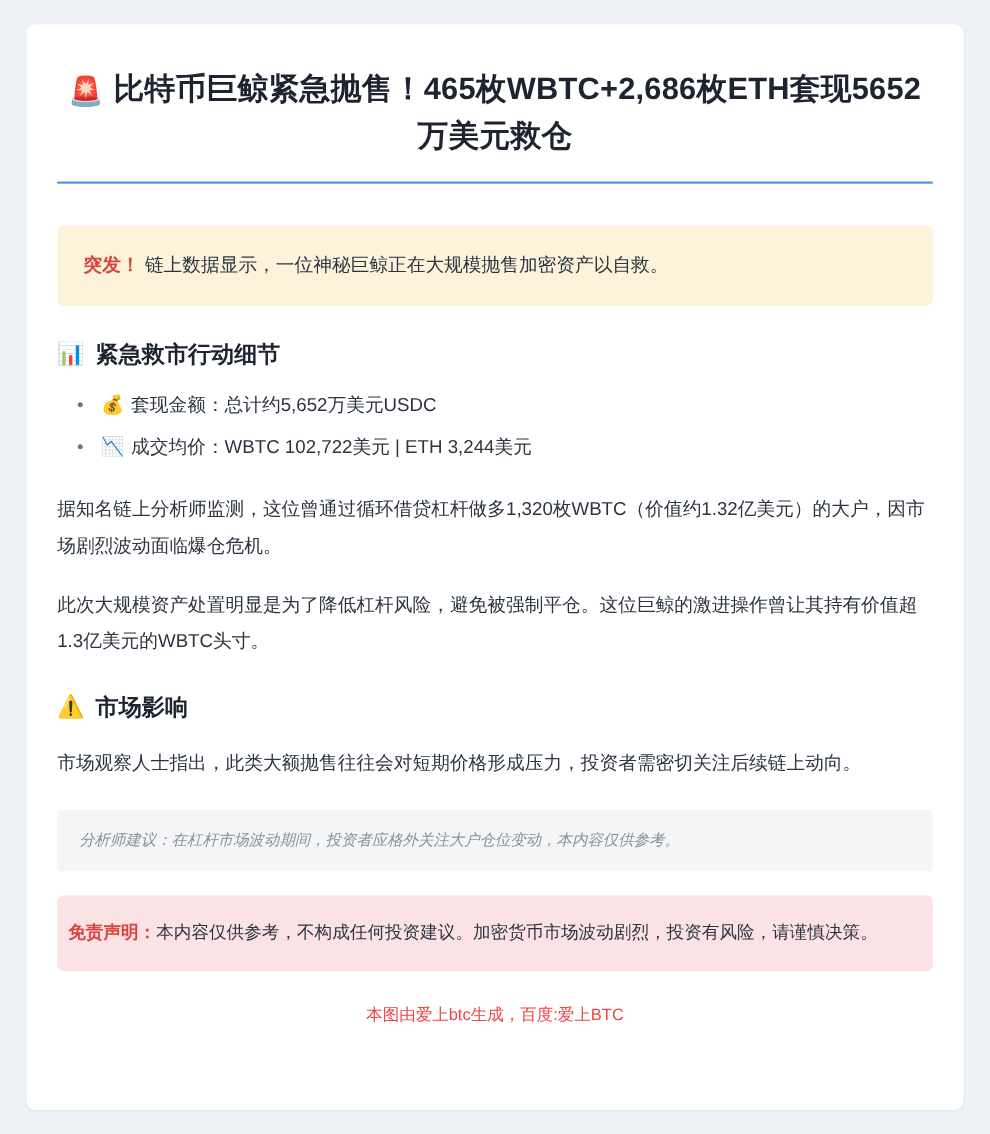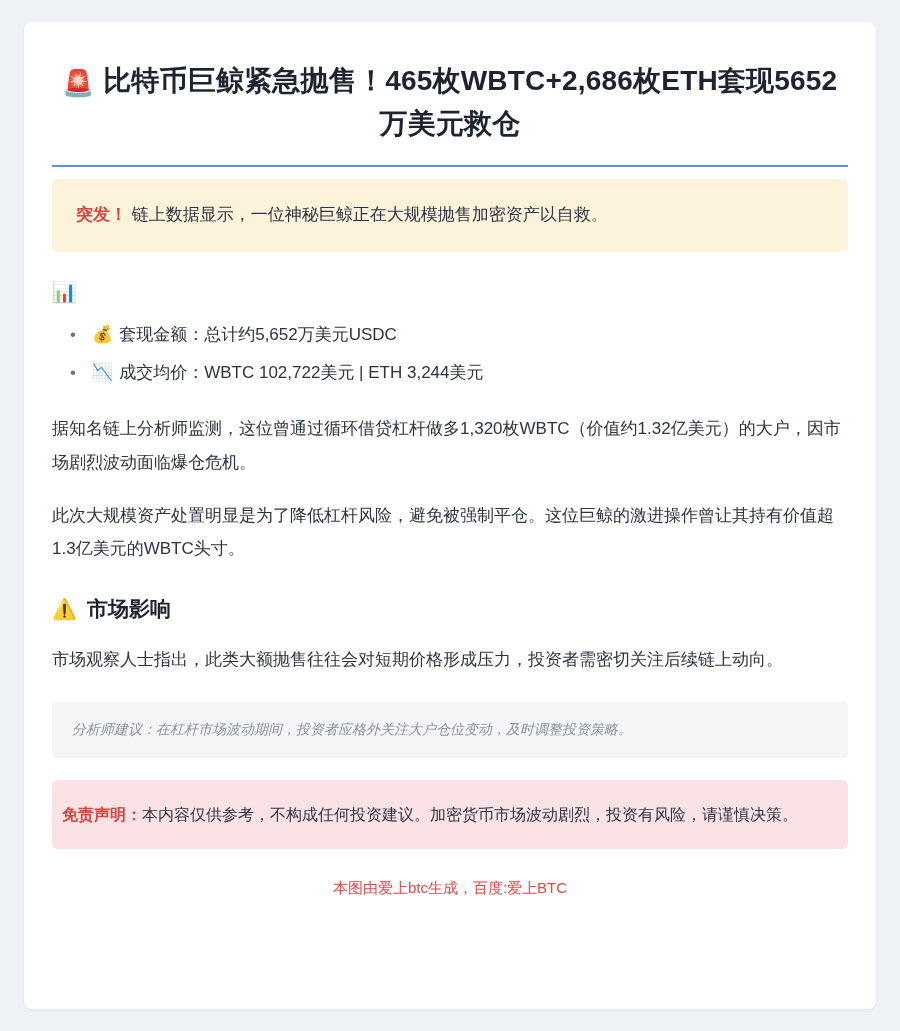--- a/index.html
+++ b/index.html
@@ -46,21 +46,21 @@
   }
   .title-rule {
     margin: 20px 0 0 0;
     height: 2px;
     background: #5b8def;
     border: 0;
   }
 
   
   .alert {
-    margin-top: 12px;
+    margin-top: 38px;
     background: #fdf3da;
     border-radius: 6px;
     padding: 22px 24px;
     font-size: 17px;
     line-height: 1.7;
     color: #2c3441;
   }
   .alert .lead {
     color: #d9443f;
     font-weight: bold;
@@ -161,20 +161,21 @@
       <span>比特币巨鲸紧急抛售！465枚WBTC+2,686枚ETH套现5652万美元救仓</span>
     </h1>
     <hr class="title-rule">
 
     <div class="alert">
       <span class="lead">突发！</span><span> 链上数据显示，一位神秘巨鲸正在大规模抛售加密资产以自救。</span>
     </div>
 
     <div class="section-head">
       <span class="ico">📊</span>
+      <span>紧急救市行动细节</span>
     </div>
 
     <ul class="facts">
       <li>
         <span class="emoji">💰</span><span>套现金额：总计约5,652万美元USDC</span>
       </li>
       <li>
         <span class="emoji">📉</span><span>成交均价：WBTC 102,722美元 | ETH 3,244美元</span>
       </li>
     </ul>
@@ -182,21 +183,21 @@
     <p class="body">据知名链上分析师监测，这位曾通过循环借贷杠杆做多1,320枚WBTC（价值约1.32亿美元）的大户，因市场剧烈波动面临爆仓危机。</p>
     <p class="body">此次大规模资产处置明显是为了降低杠杆风险，避免被强制平仓。这位巨鲸的激进操作曾让其持有价值超1.3亿美元的WBTC头寸。</p>
 
     <div class="section-head">
       <span class="ico">⚠️</span>
       <span>市场影响</span>
     </div>
 
     <p class="body">市场观察人士指出，此类大额抛售往往会对短期价格形成压力，投资者需密切关注后续链上动向。</p>
 
-    <div class="advice">分析师建议：在杠杆市场波动期间，投资者应格外关注大户仓位变动，及时调整投资策略。</div>
+    <div class="advice">分析师建议：在杠杆市场波动期间，投资者应格外关注大户仓位变动，本内容仅供参考。</div>
 
     <div class="disclaimer">
       <span class="lead">免责声明：</span><span>本内容仅供参考，不构成任何投资建议。加密货币市场波动剧烈，投资有风险，请谨慎决策。</span>
     </div>
 
     <div class="footer">本图由爱上btc生成，百度:爱上BTC</div>
 
   </div>
 </div>
 

